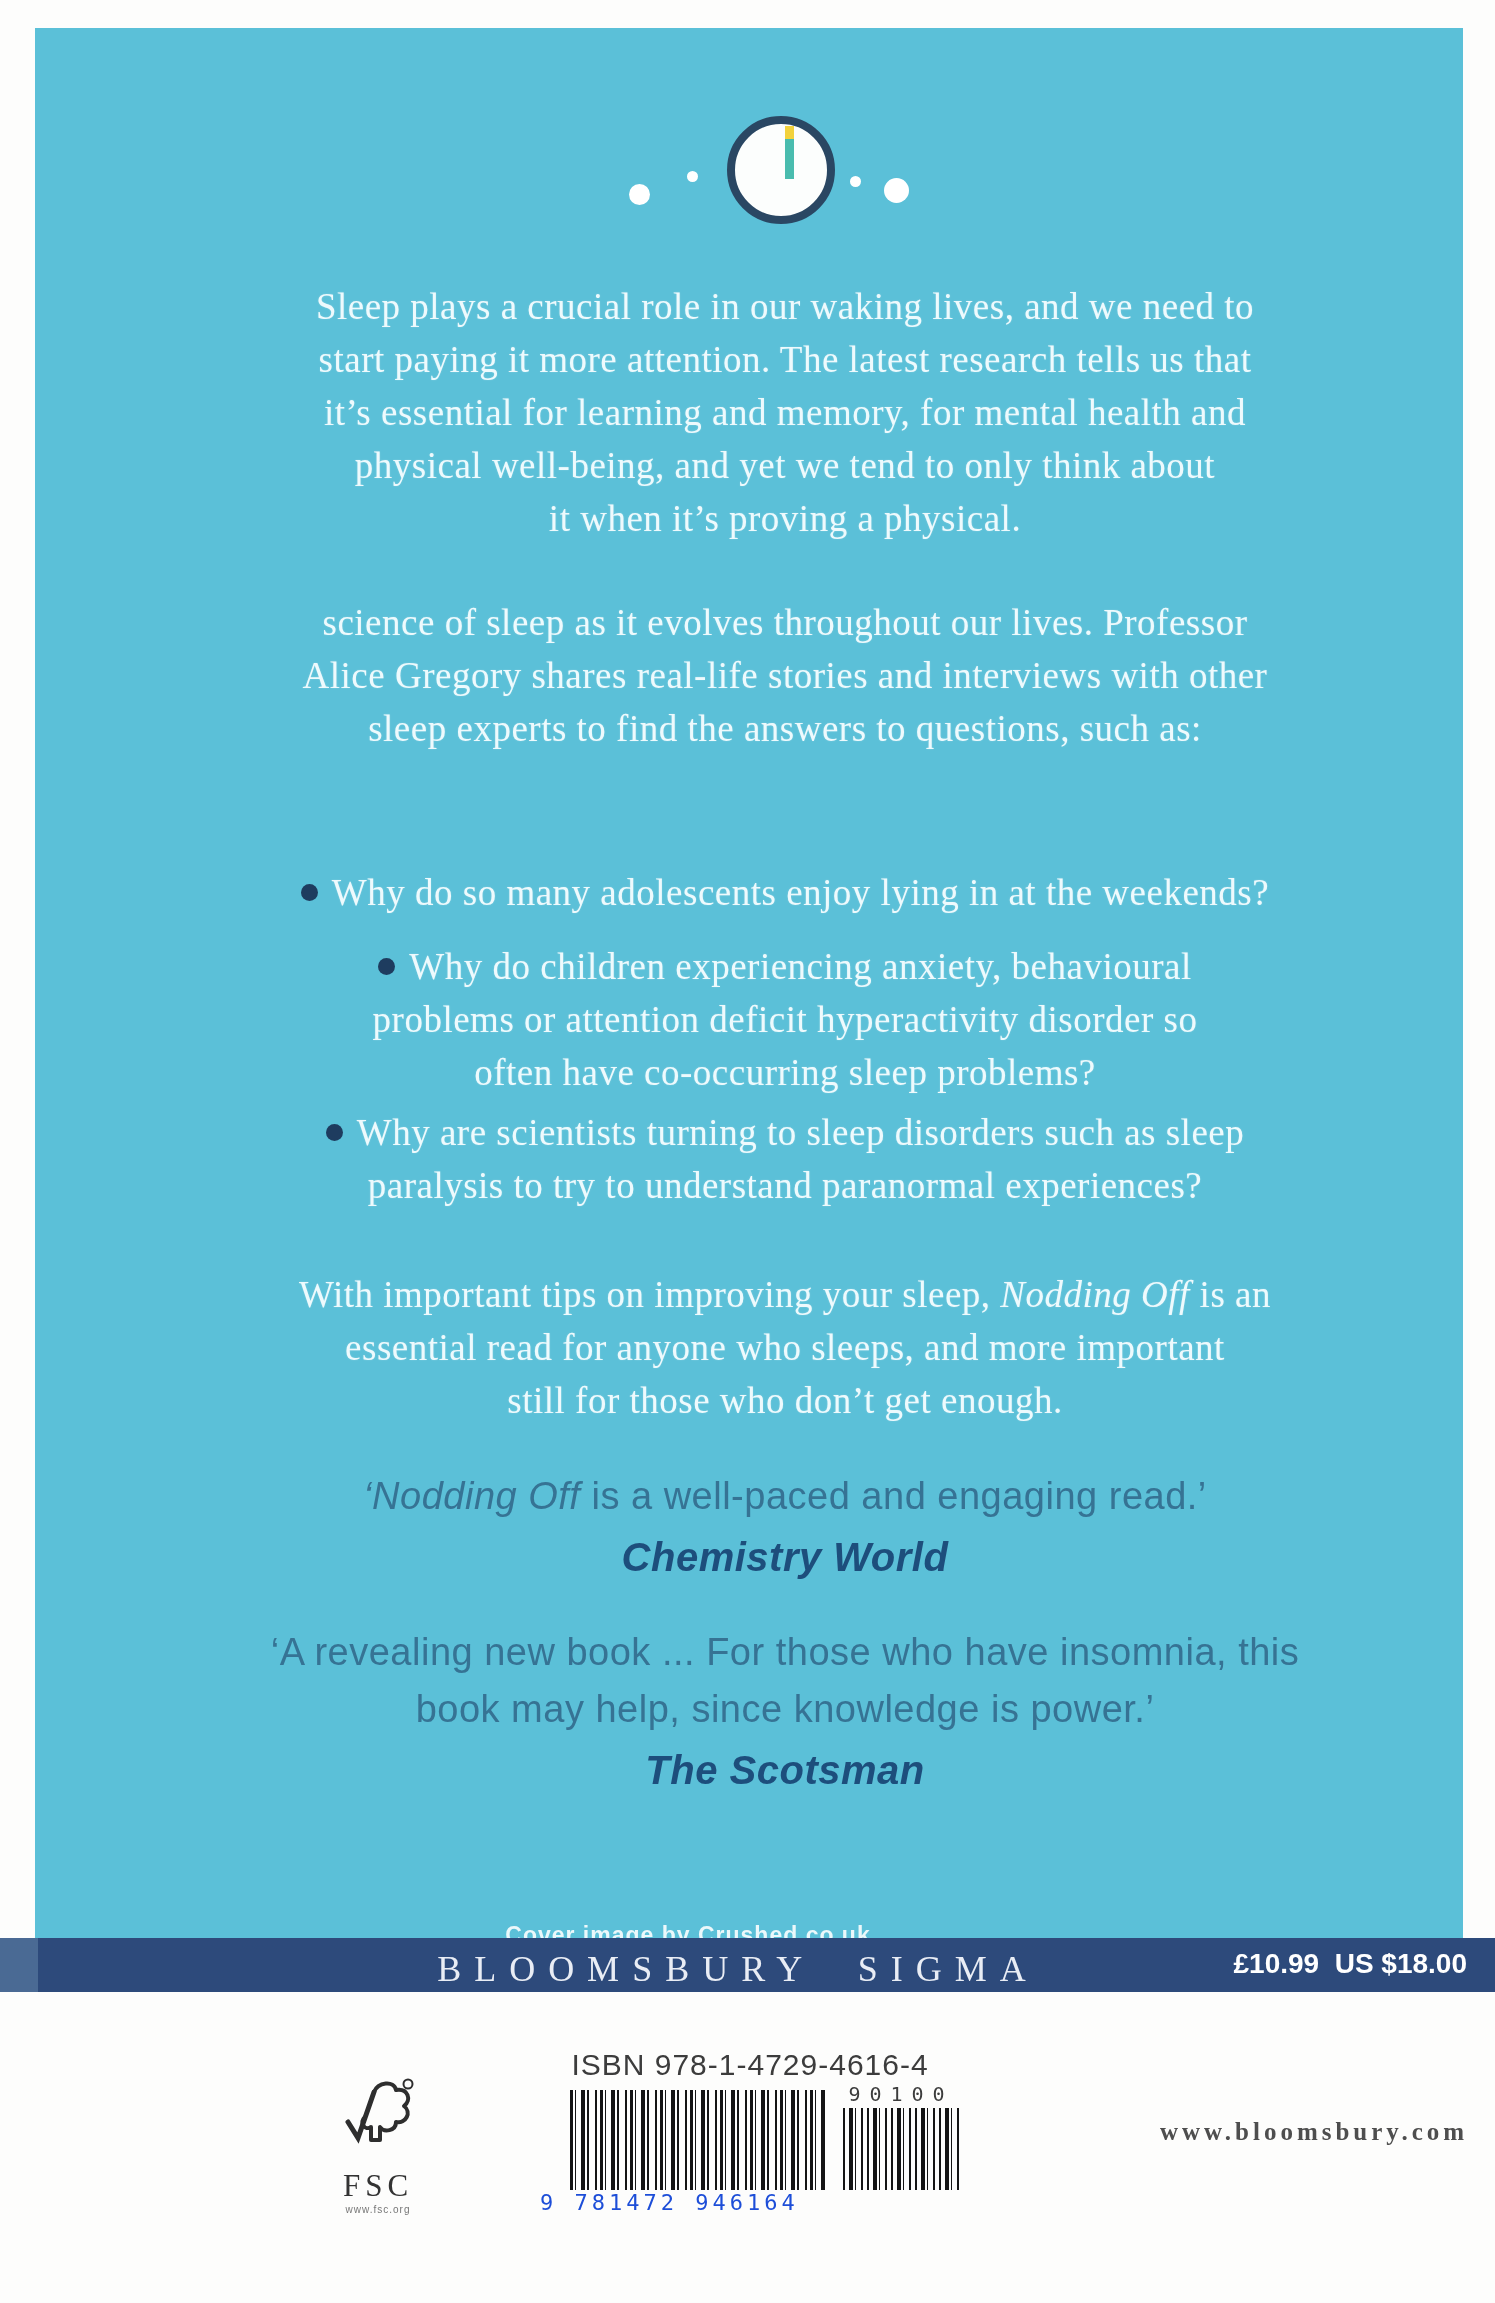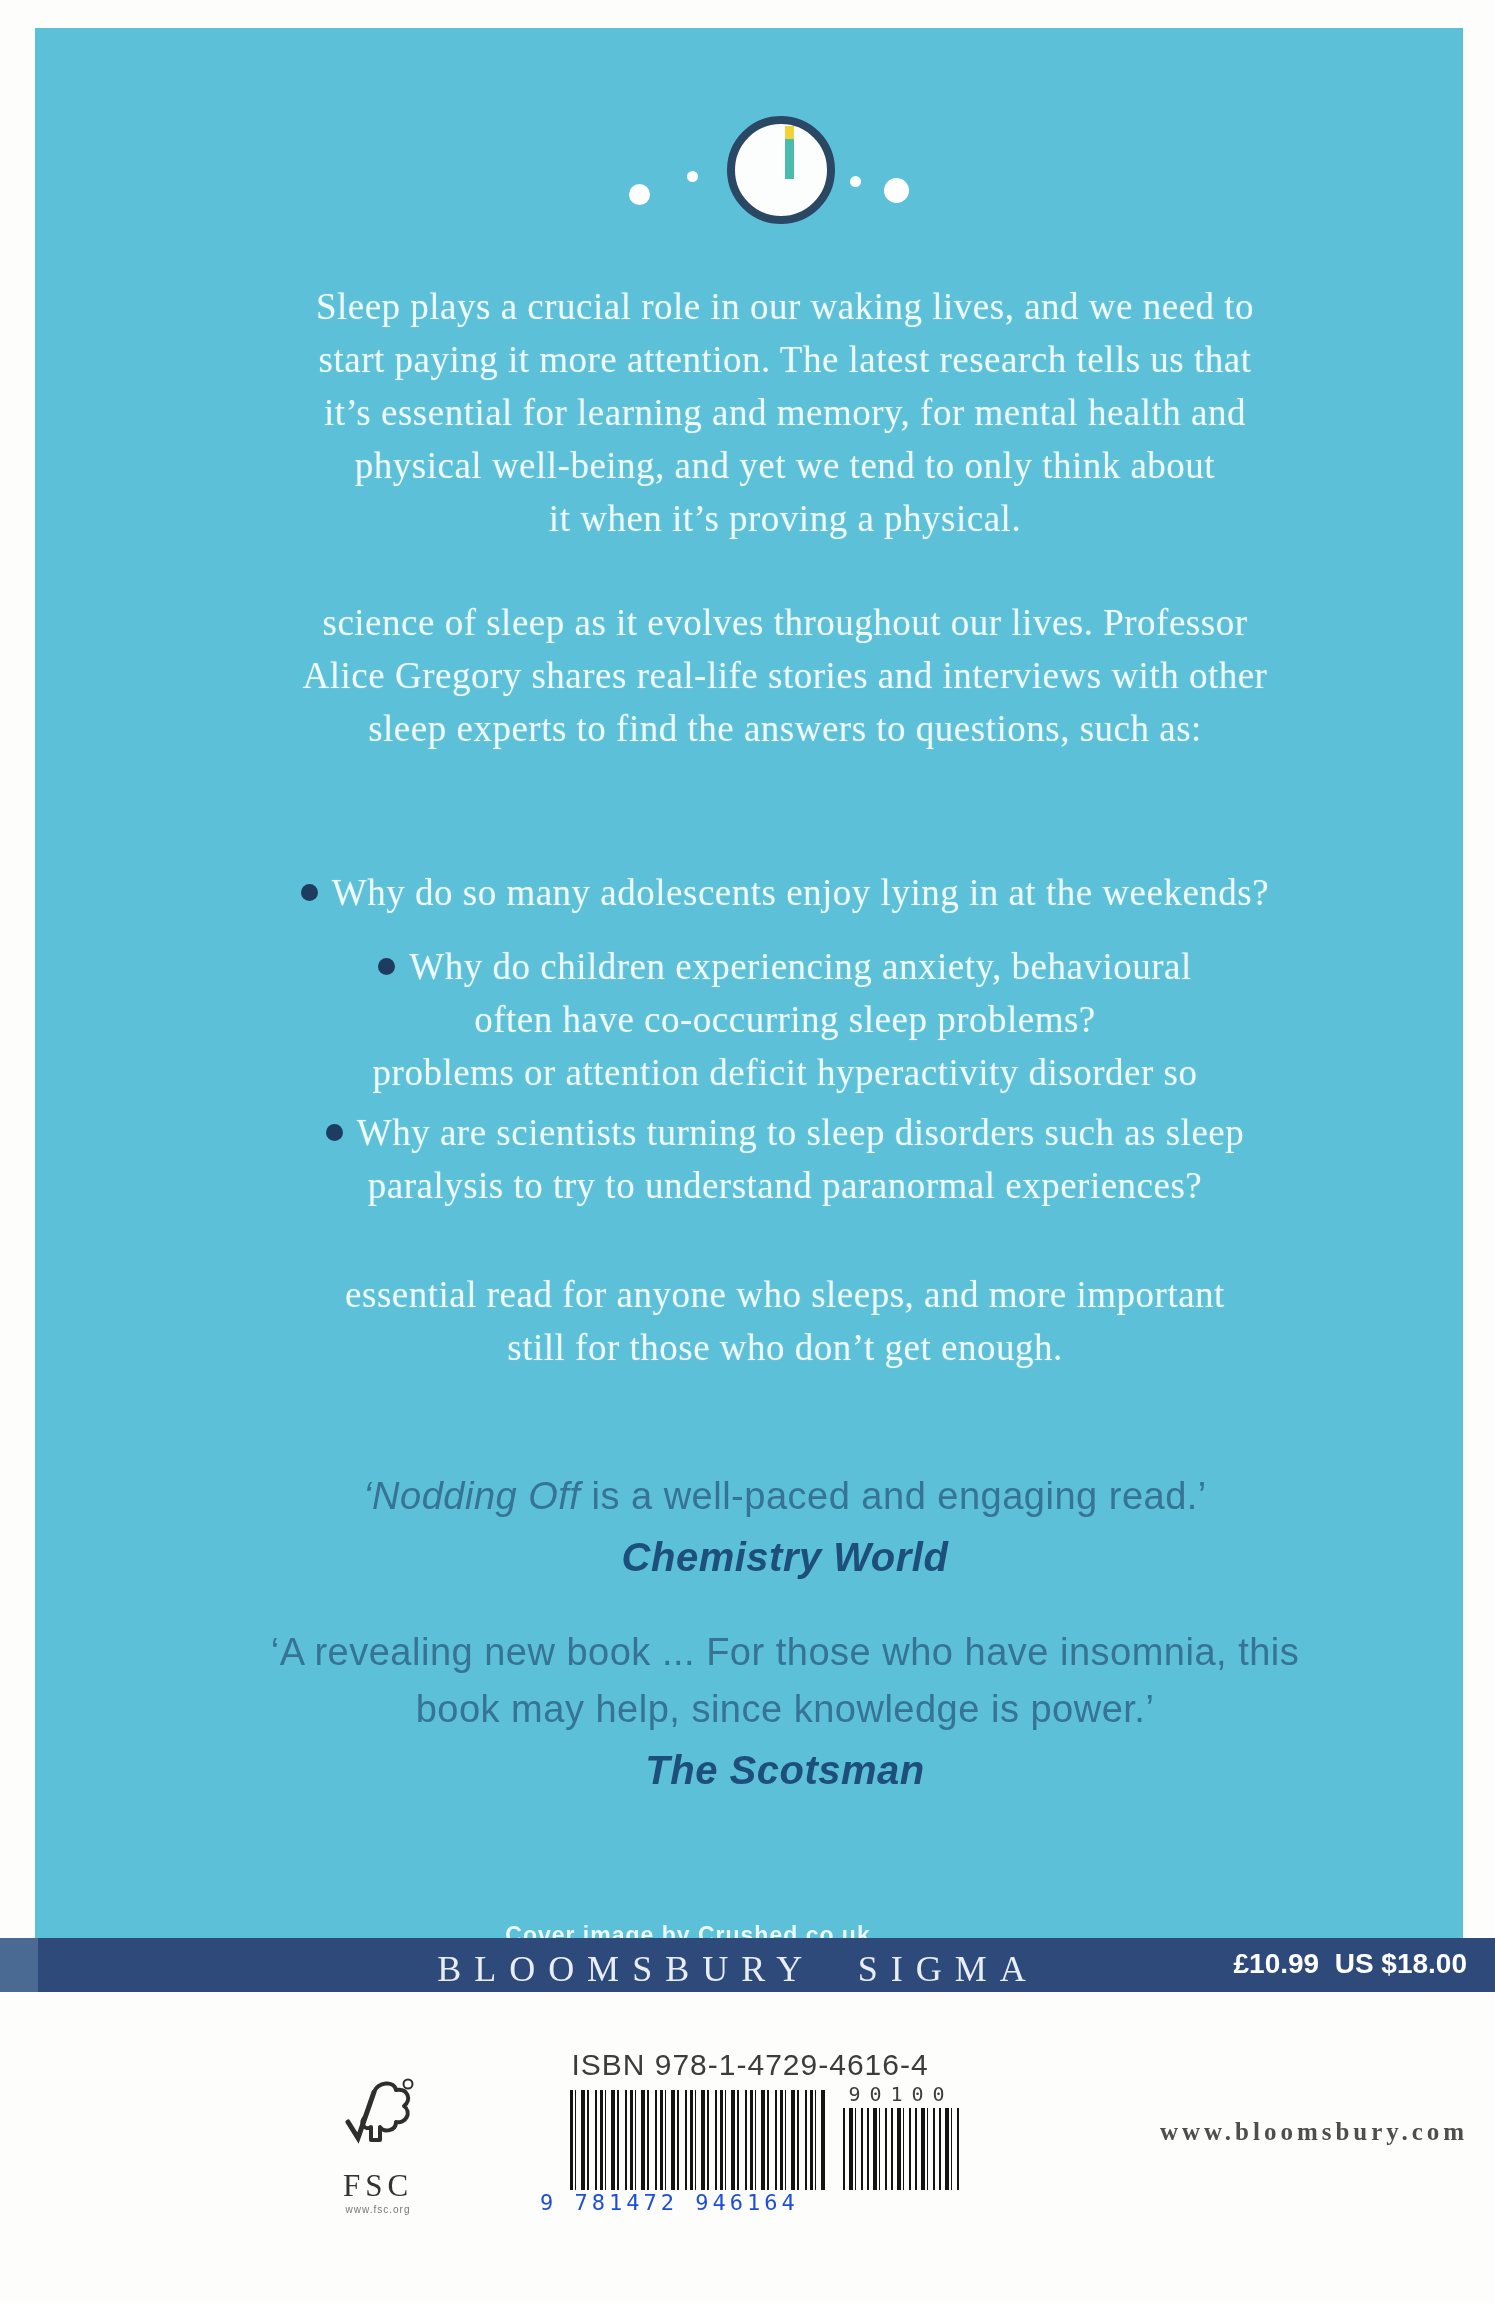--- a/index.html
+++ b/index.html
@@ -100,30 +100,31 @@
       <div>Alice Gregory shares real-life stories and interviews with other</div>
       <div>sleep experts to find the answers to questions, such as:</div>
     </div>
 
     <div class="serifblock blk-bullet1">
       <div><span class="bullet-dot"></span><span>Why do so many adolescents enjoy lying in at the weekends?</span></div>
     </div>
 
     <div class="serifblock blk-bullet2">
       <div><span class="bullet-dot"></span><span>Why do children experiencing anxiety, behavioural</span></div>
+      <div>problems or attention deficit hyperactivity disorder so</div>
       <div>often have co-occurring sleep problems?</div>
-      <div>problems or attention deficit hyperactivity disorder so</div>
     </div>
 
     <div class="serifblock blk-bullet3">
       <div><span class="bullet-dot"></span><span>Why are scientists turning to sleep disorders such as sleep</span></div>
       <div>paralysis to try to understand paranormal experiences?</div>
     </div>
 
     <div class="serifblock blk-tips">
+      <div><span>With important tips on improving your sleep, </span><span class="it">Nodding Off</span><span> is an</span></div>
       <div>essential read for anyone who sleeps, and more important</div>
       <div>still for those who don’t get enough.</div>
     </div>
 
     <div class="quoteblock blk-quote1">
       <div><span class="it">‘Nodding Off</span><span> is a well-paced and engaging read.’</span></div>
       <div class="quote-source">Chemistry World</div>
     </div>
 
     <div class="quoteblock blk-quote2">

